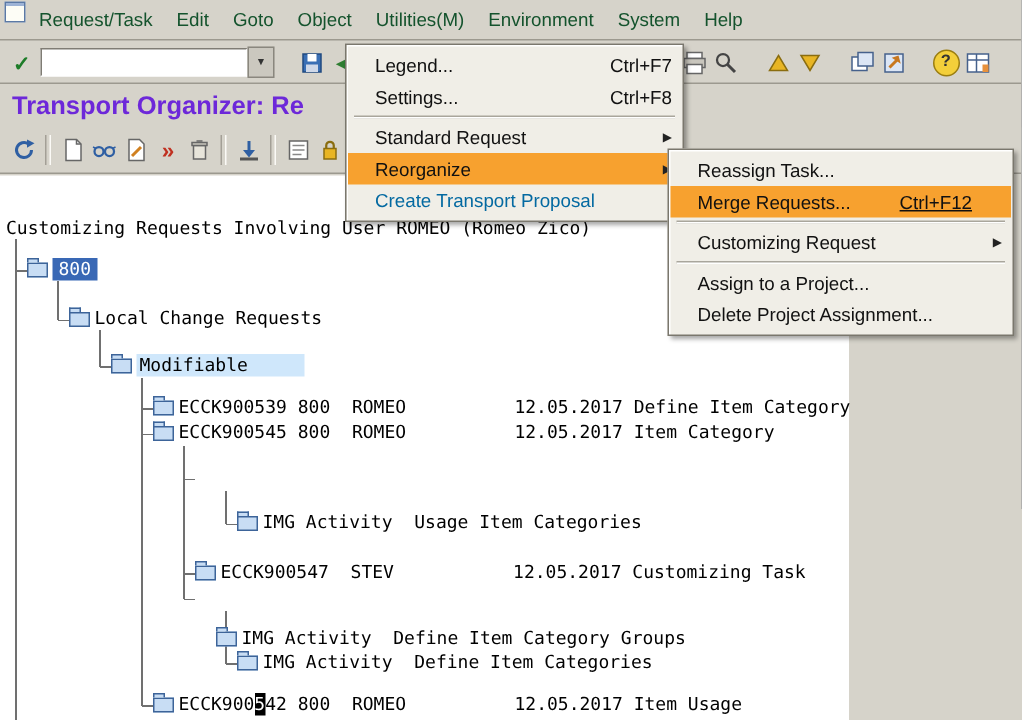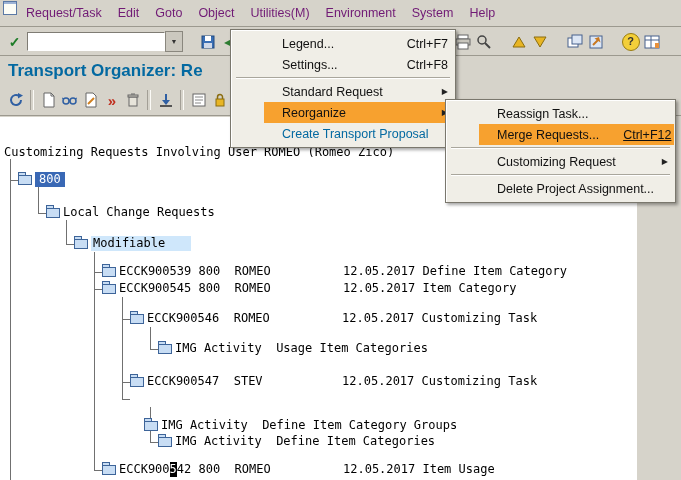--- a/index.html
+++ b/index.html
@@ -2,68 +2,68 @@
 <html><head>
 <meta charset="utf-8">
 <style>
   html,body{margin:0;padding:0;background:#888;}
   .screen{position:relative;width:681px;height:480px;background:#d6d3ca;
     font-family:"Liberation Sans",sans-serif;overflow:hidden;}
 
   
   .menubar{position:absolute;left:0;top:0;width:100%;height:27px;box-sizing:border-box;
     display:flex;align-items:center;padding-left:18px;border-bottom:1px solid #9c998f;background:#d6d3ca;}
-  .mitem{padding:3px 8px;font-size:12.5px;color:#701a75;cursor:default;}
+  .mitem{padding:3px 8px;font-size:12.5px;color:#14532d;cursor:default;}
   .winicon{position:absolute;left:3px;top:1px;width:12px;height:12px;background:#fdfdf6;
     border:1px solid #5b79a5;box-shadow:inset 0 2px 0 #9db3d6;z-index:5;}
 
   
   .toolbar{position:absolute;left:0;top:28px;width:100%;height:28px;box-sizing:border-box;
     display:flex;align-items:center;padding-left:4px;border-bottom:1px solid #9c998f;background:#d6d3ca;}
   .tbtn{width:21px;height:21px;display:flex;align-items:center;justify-content:center;flex:0 0 auto;}
   .glyph-green{color:#1d7c28;font-size:14px;font-weight:bold;}
   .cmdinput{width:138px;height:19px;border:1px solid #7f7c74;border-bottom-color:#fff;border-right-color:#fff;
     background:#fff;font-size:12px;padding:0 3px;box-sizing:border-box;margin-left:2px;}
   .cmddrop{width:16px;height:19px;background:#cbc8bf;border:1px solid #8a877e;display:flex;
     align-items:center;justify-content:center;font-size:7px;color:#333;}
   .tb-right{position:absolute;left:452px;top:0;height:28px;display:flex;align-items:center;}
   .gap14{width:14px;flex:0 0 auto;}
   .helpbtn{width:16px;height:16px;border-radius:50%;background:#f3cf3a;border:1px solid #9a7d10;
     color:#333;font-weight:bold;font-size:11px;text-align:center;line-height:15px;}
 
   
   .titlebar{position:absolute;left:0;top:56px;width:100%;height:29px;display:flex;align-items:center;
     padding-left:8px;box-sizing:border-box;}
-  .title{font-size:17px;font-weight:bold;color:#0369a1;white-space:nowrap;}
+  .title{font-size:17px;font-weight:bold;color:#6d28d9;white-space:nowrap;}
 
   
   .apptoolbar{position:absolute;left:0;top:85px;width:100%;height:31px;box-sizing:border-box;
     display:flex;align-items:center;padding-left:5px;border-bottom:1px solid #9c998f;background:#d6d3ca;}
   .sep{width:2px;height:20px;border-left:1px solid #a39f96;border-right:1px solid #fbfaf6;margin:0 4px;flex:0 0 auto;}
   .glyph-red{color:#c03020;font-size:15px;font-weight:bold;letter-spacing:-1px;}
 
   
-  .content{position:absolute;left:0;top:117px;width:637px;height:363px;background:#fff;}
+  .content{position:absolute;left:0;top:117px;width:566px;height:363px;background:#fff;}
   .treelines{position:absolute;left:0;top:0;}
   .trow{position:absolute;height:15px;display:flex;align-items:center;
     font-family:"DejaVu Sans Mono",monospace;font-size:12px;line-height:15px;color:#000;}
   .trow span{white-space:pre;}
   .tfold{width:14px;height:10px;background:#c8ddf4;border:1px solid #3d6499;margin-right:3px;
     position:relative;flex:0 0 auto;box-sizing:border-box;}
   .tfold::before{content:"";position:absolute;left:-1px;top:-4px;width:6px;height:2px;background:#c8ddf4;
     border:1px solid #3d6499;border-bottom:none;}
   .sel800{background:#3968b5;color:#fff;padding:0 4px;margin-right:7px;}
-  .hlblue{background:#cfe7fb;padding:0 26px 0 2px;}
+  .hlblue{background:#cfe7fb;padding:0 38px 0 2px;}
   .cur{background:#000;color:#fff;}
 
   
   .menu{position:absolute;background:#f0eee7;border:1px solid #7a776d;
     box-shadow:inset 1px 1px 0 #fff,2px 2px 3px rgba(0,0,0,.35);padding:3px 1px;z-index:30;}
   .menu .item{height:21px;display:flex;align-items:center;padding:0 6px 0 18px;
-    font-size:12.5px;color:#111;white-space:nowrap;margin-left:32px;}
+    font-size:12.5px;color:#111;white-space:nowrap;}
   .menu .item .sc{margin-left:auto;padding-left:24px;}
   .menu .item .arr{margin-left:auto;font-size:8px;color:#222;}
   .menu .item.hl{background:#f7a12f;}
   .menu .item.dis{color:#0369a1;}
   .msep{height:1px;background:#a9a69c;border-bottom:1px solid #fff;margin:2px 4px;}
   .sub .sc{padding-right:20px;text-decoration:underline;}
 </style>
 </head>
 <body>
 
@@ -268,24 +268,20 @@
     </div>
 
     <div class="trow" style="left:102px;top:147px">
       <span class="tfold"></span>
       <span>ECCK900539 800  ROMEO          12.05.2017 Define Item Category</span>
     </div>
     <div class="trow" style="left:102px;top:164px">
       <span class="tfold"></span>
       <span>ECCK900545 800  ROMEO          12.05.2017 Item Category</span>
     </div>
-    <div class="trow" style="left:130px;top:194px">
-      <span class="tfold"></span>
-      <span>ECCK900546  ROMEO          12.05.2017 Customizing Task</span>
-    </div>
     <div class="trow" style="left:158px;top:224px">
       <span class="tfold"></span>
       <span>IMG Activity  Usage Item Categories</span>
     </div>
     <div class="trow" style="left:130px;top:257px">
       <span class="tfold"></span>
       <span>ECCK900547  STEV           12.05.2017 Customizing Task</span>
     </div>
     <div class="trow" style="left:144px;top:301px">
       <span class="tfold"></span>
@@ -334,17 +330,20 @@
       <span>Merge Requests...</span>
       <span class="sc">Ctrl+F12</span>
     </div>
     <div class="msep"></div>
     <div class="item">
       <span>Customizing Request</span>
       <span class="arr">▶</span>
     </div>
     <div class="msep"></div>
     <div class="item">
+      <span>Assign to a Project...</span>
+    </div>
+    <div class="item">
       <span>Delete Project Assignment...</span>
     </div>
   </div>
 
 </div>
 
 </body></html>

